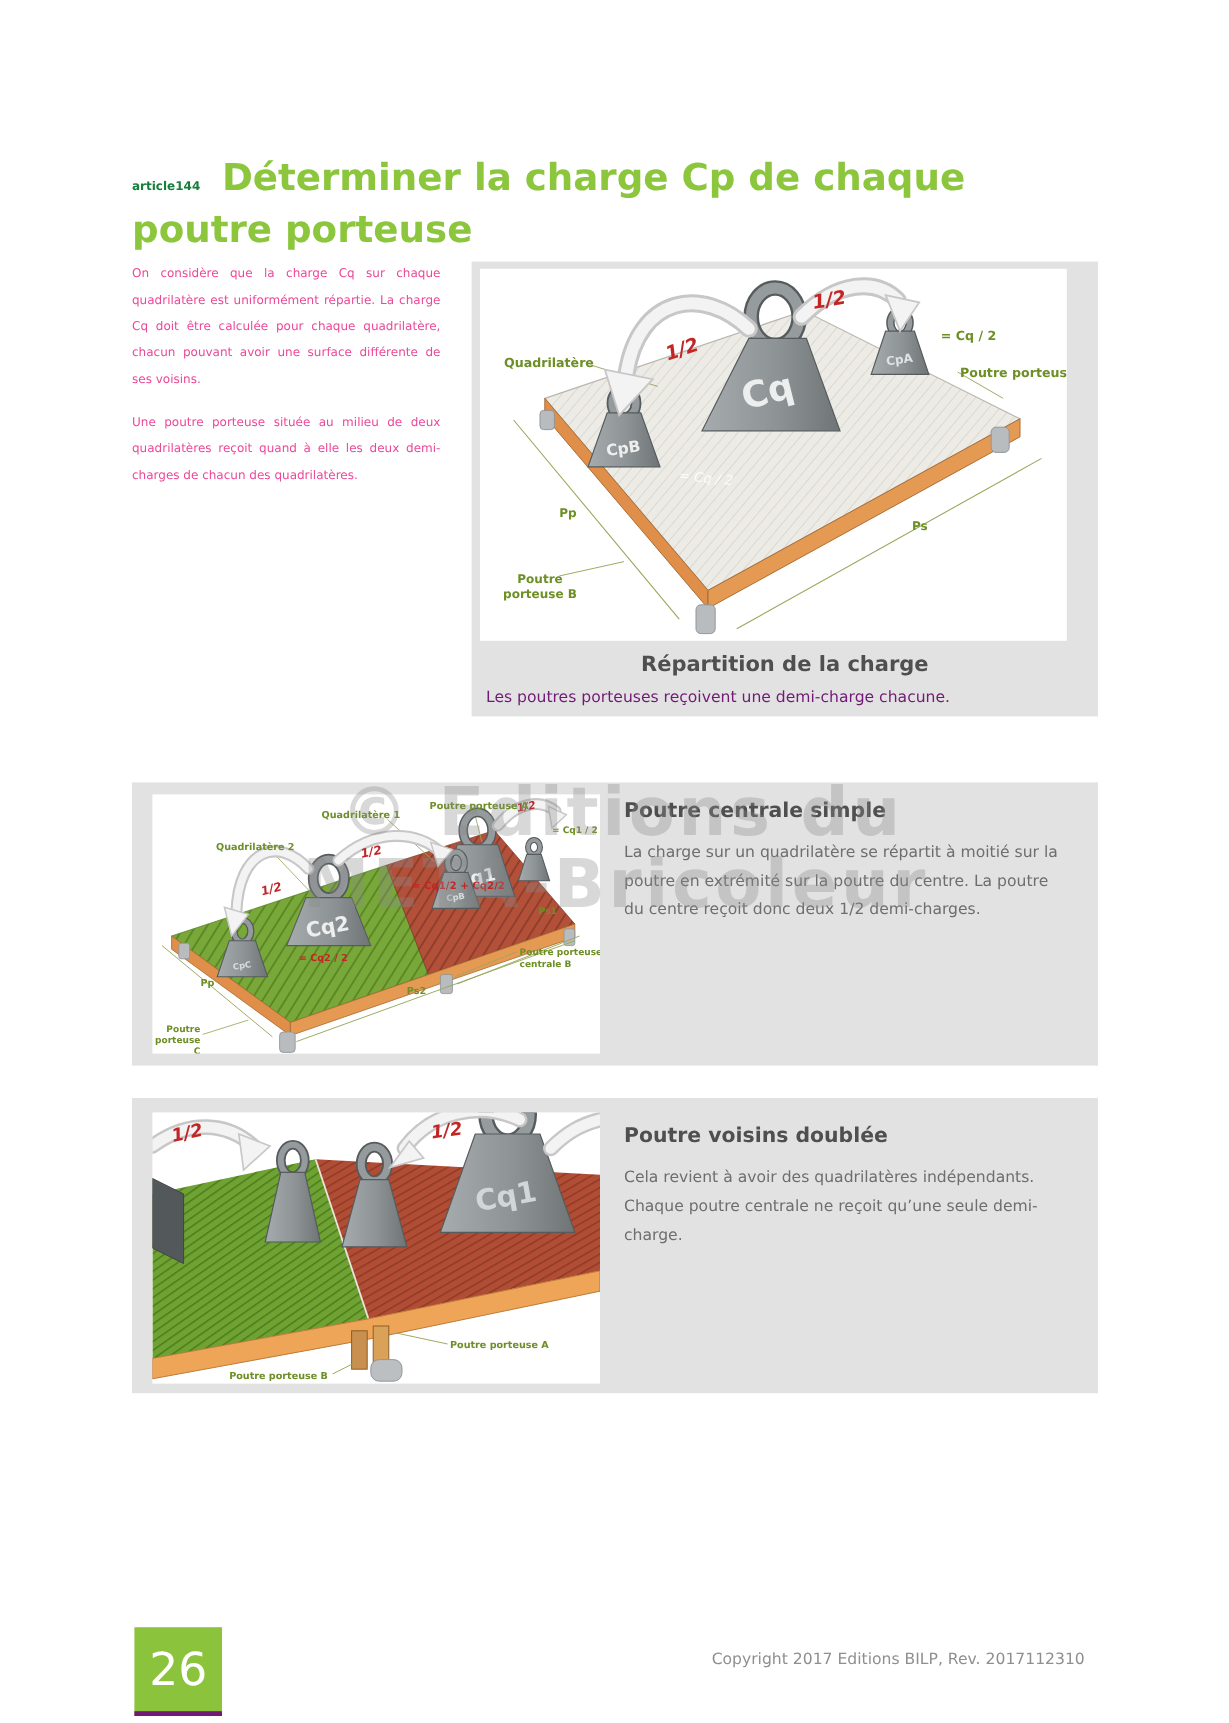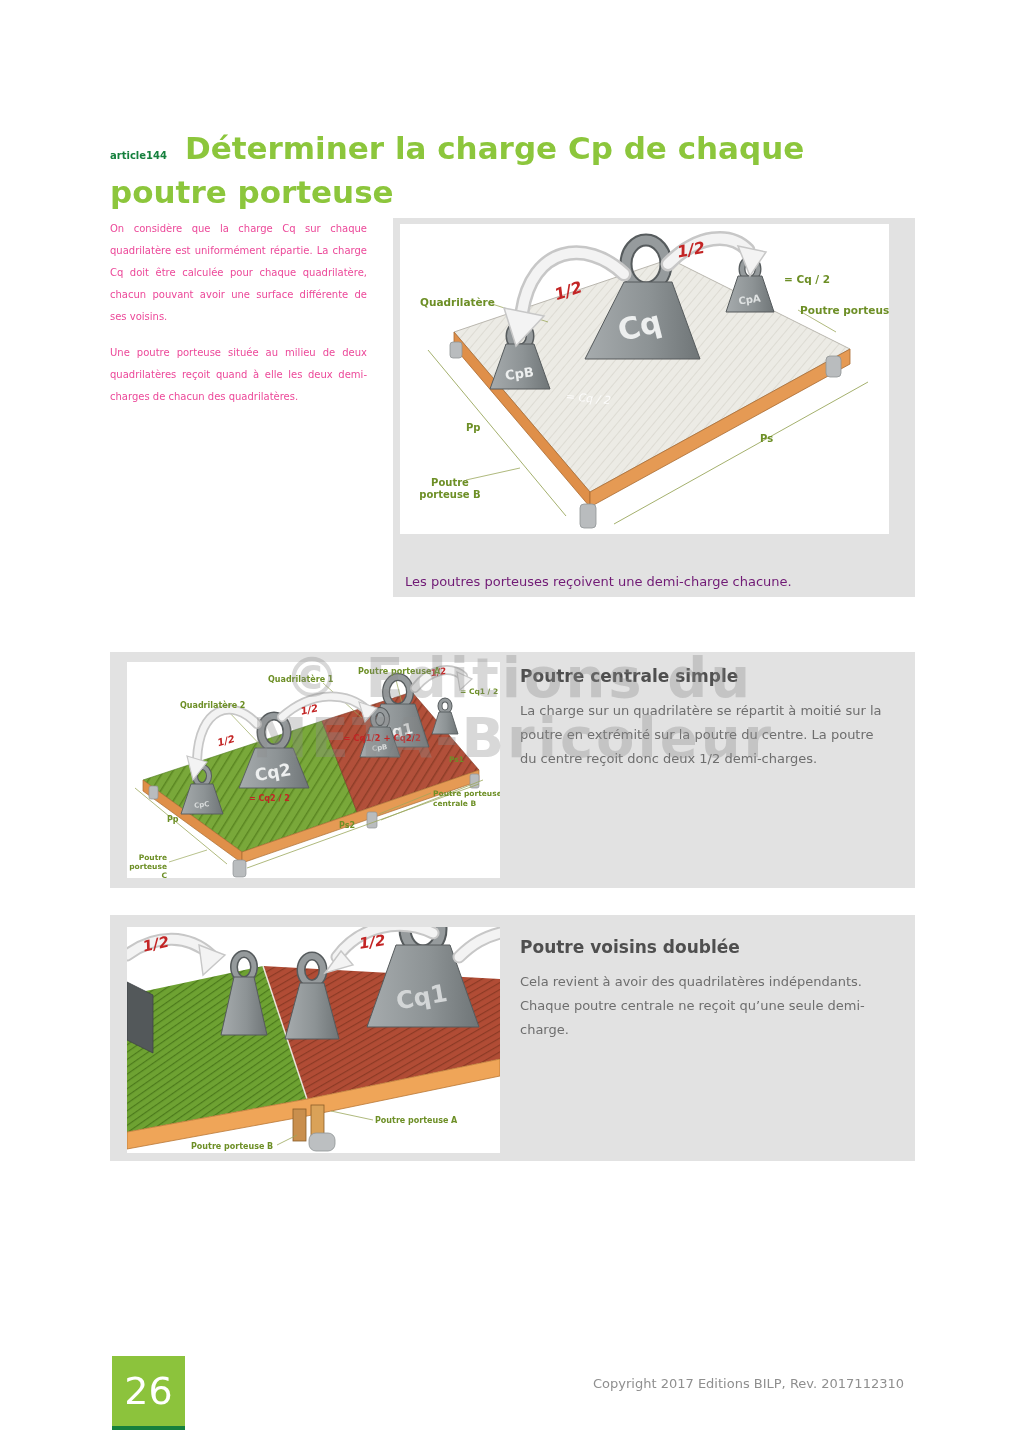--- a/index.html
+++ b/index.html
@@ -29,21 +29,21 @@
   .panel-img{position:absolute;left:17px;top:10px;width:373px;background:#ffffff;}
   .panel-text{position:absolute;left:410px;top:14px;width:382px;}
   .panel-title{margin:0;color:#4f4f4f;font-size:17px;font-weight:bold;}
   .panel-body{margin:13px 12px 0 0;color:#6e6e6e;font-size:13px;line-height:24px;}
   
   .watermark{position:absolute;left:252px;top:648px;color:#8a8a8a;opacity:0.33;font-weight:bold;
         font-size:56px;line-height:60px;letter-spacing:3px;pointer-events:none;z-index:6;white-space:nowrap;}
   .watermark div:nth-child(1){margin-left:32px;}
   
   .page-num{position:absolute;left:112px;top:1356px;width:73px;height:70px;background:#8cc33c;
-        border-bottom:4px solid #15803d;display:flex;align-items:center;justify-content:center;
+        border-bottom:4px solid #701a75;display:flex;align-items:center;justify-content:center;
         color:#ffffff;font-size:38px;}
   .copyright{position:absolute;right:120px;top:1376px;color:#8f8f8f;font-size:13px;}
   svg text{font-family:"DejaVu Sans","Liberation Sans",sans-serif;}
   .olv{fill:#6d8f26;font-weight:bold;}
   .red{fill:#c32525;font-weight:bold;font-style:italic;}
   .wlbl{fill:#edefef;font-weight:bold;}
 </style>
 </head>
 <body>
 
@@ -110,20 +110,21 @@
 
         <text x="20" y="82" font-size="10.5" class="olv">Quadrilatère</text>
         <text x="384" y="59" font-size="10.5" class="olv">= Cq / 2</text>
         <text x="400" y="90" font-size="10.5" class="olv">Poutre porteuse A</text>
         <text x="66" y="207" font-size="10" class="olv">Pp</text>
         <text x="360" y="218" font-size="10" class="olv">Ps</text>
         <text x="50" y="262" font-size="10" class="olv" text-anchor="middle">Poutre</text>
         <text x="50" y="274" font-size="10" class="olv" text-anchor="middle">porteuse B</text>
       </svg>
     </div>
+    <div class="fig-caption">Répartition de la charge</div>
     <div class="fig-subcaption">Les poutres porteuses reçoivent une demi-charge chacune.</div>
   </div>
 
   <div class="watermark">
     <div>© Editions du</div>
     <div>META-Bricoleur</div>
   </div>
 
   <div class="fig-panel panel-simple">
     <div class="panel-img" style="height:216px;">

